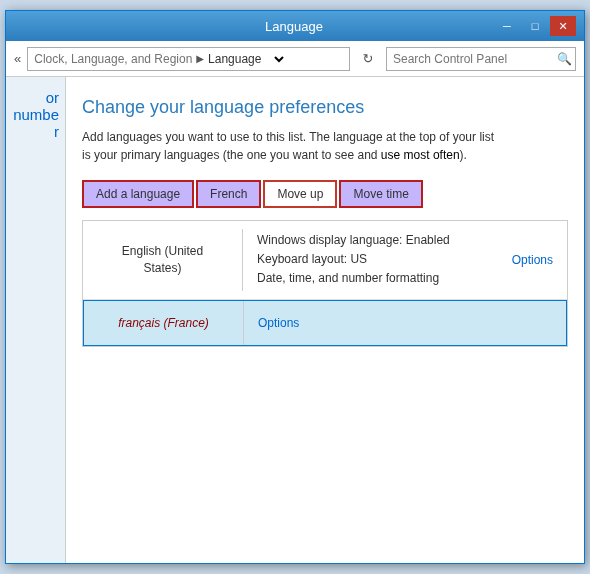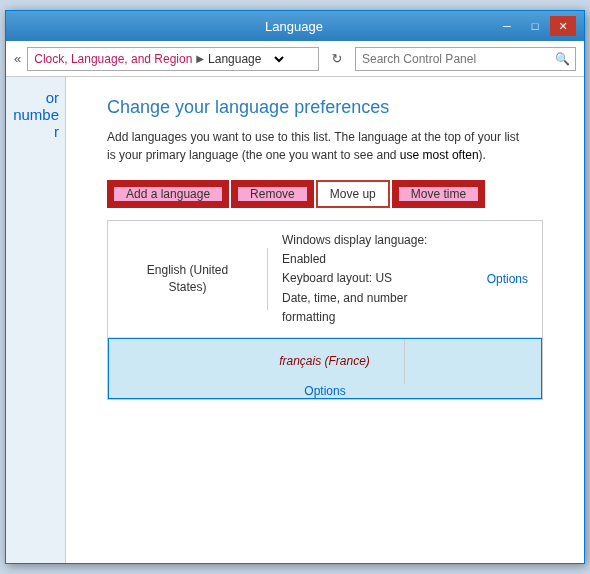--- a/index.html
+++ b/index.html
@@ -83,21 +83,21 @@
       display: flex;
       align-items: center;
       border: 1px solid #aaa;
       height: 24px;
       padding: 0 6px;
       font-size: 12px;
       color: #333;
       gap: 4px;
     }
     .breadcrumb-link {
-      color: #be185d;
+      color: #737373;
       cursor: pointer;
       text-decoration: none;
     }
     .breadcrumb-arrow { color: #555; font-size: 10px; }
     .breadcrumb-select {
       border: none;
       outline: none;
       font-size: 12px;
       margin-left: 4px;
       width: 18px;
@@ -114,21 +114,21 @@
       color: #555;
       font-size: 13px;
       border: none;
       background: transparent;
     }
     .search-box {
       display: flex;
       align-items: center;
       border: 1px solid #aaa;
       height: 24px;
-      width: 221px;
+      width: 190px;
       background: white;
     }
     .search-box input {
       border: none;
       outline: none;
       font-size: 12px;
       padding: 0 6px;
       flex: 1;
       height: 100%;
       color: #999;
@@ -168,21 +168,21 @@
       cursor: pointer;
       padding: 4px 2px;
       text-align: right;
       word-wrap: break-word;
     }
 
     
     .content {
       flex: 1;
       background: white;
-      padding: 20px 41px;
+      padding: 20px 16px;
       overflow-y: auto;
     }
 
     .page-title {
       font-size: 18px;
       color: #2b7dbf;
       font-weight: normal;
       margin-bottom: 10px;
     }
 
@@ -199,22 +199,22 @@
 
     
     .lang-toolbar {
       display: flex;
       gap: 2px;
       margin-bottom: 12px;
       align-items: center;
     }
     .lang-btn {
       padding: 5px 12px;
-      background: #f9a8d4;
-      border: 7px solid #b91c1c;
+      background: #c4b5fd;
+      border: 2px solid #b91c1c;
       cursor: pointer;
       font-size: 12px;
       color: #333;
       height: 28px;
       display: flex;
       align-items: center;
     }
     .lang-btn.active {
       background: white;
       border: 2px solid #c0392b;
@@ -230,21 +230,20 @@
     .lang-row {
       display: flex;
       align-items: center;
       border-bottom: 1px solid #e0e0e0;
       background: white;
     }
     .lang-row:last-child { border-bottom: none; }
     .lang-row.selected {
       background: #cce8f4;
       border: 1px solid #0078d7;
-      flex-direction: column;
     }
     .lang-name-cell {
       width: 160px;
       padding: 14px 12px;
       border-right: 1px solid #ccc;
       font-size: 12px;
       color: #333;
       text-align: center;
       line-height: 1.4;
     }
@@ -306,26 +305,26 @@
     <div class="sidebar">
       <span class="sidebar-item">or number</span>
     </div>
 
     <div class="content">
 
       <div class="page-title">Change your language preferences</div>
 
       <div class="description">
         <span>Add languages you want to use to this list. The language at the top of your list is your</span>
-        <span>primary language (the one you want to see and </span><span class="highlight">use most often</span><span>).</span>
+        <span>primary languages (the one you want to see and </span><span class="highlight">use most often</span><span>).</span>
       </div>
 
       <div class="lang-toolbar">
         <button class="lang-btn">Add a language</button>
-        <button class="lang-btn">Remove</button>
+        <button class="lang-btn">French</button>
         <button class="lang-btn active">Move up</button>
         <button class="lang-btn">Move time</button>
       </div>
 
       <div class="lang-list">
 
         <div class="lang-row">
           <div class="lang-name-cell">English (United<br>States)</div>
           <div class="lang-info-cell">
             Windows display language: Enabled<br>

